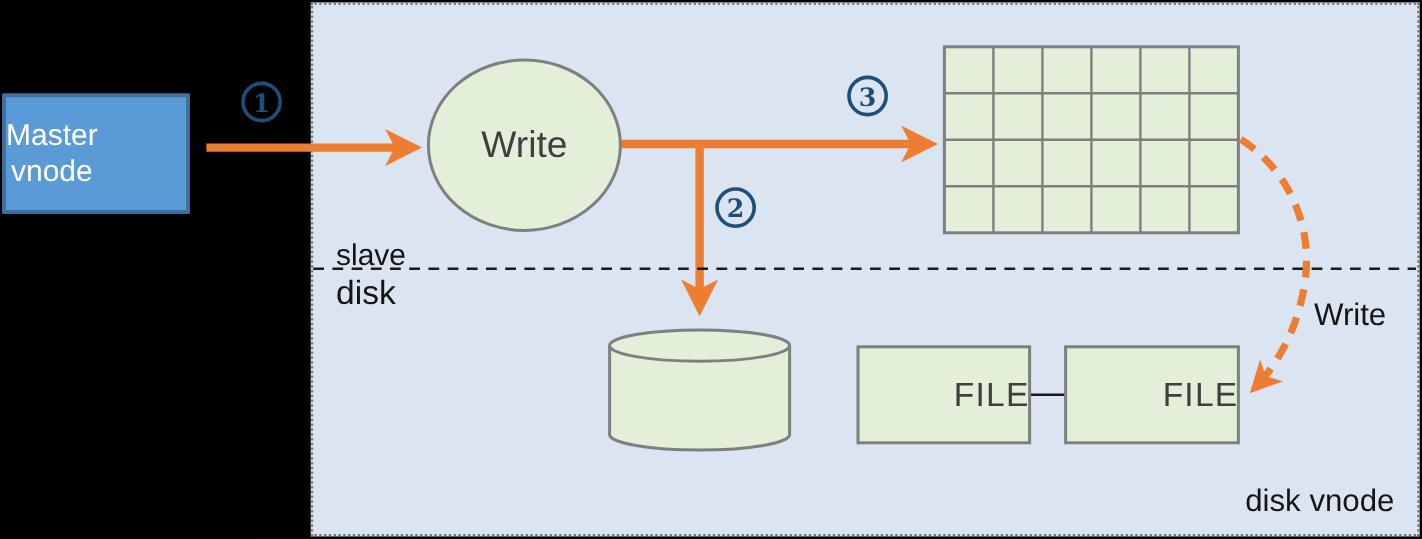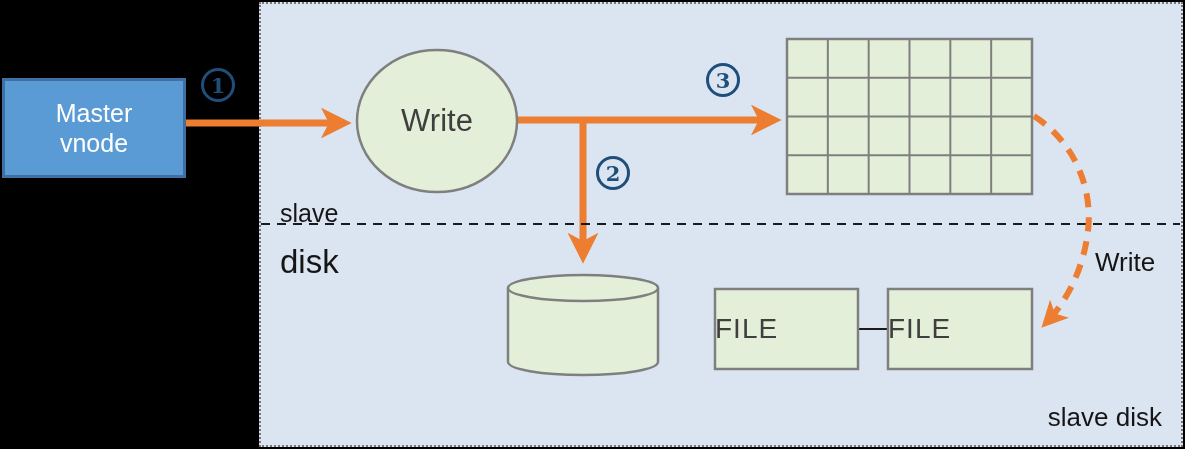--- a/index.html
+++ b/index.html
@@ -20,34 +20,34 @@
     position:relative;width:1185px;height:449px;background:var(--bg-black);
     overflow:hidden;font-family:"Liberation Sans",sans-serif;
   }
   .panel{
     position:absolute;left:259px;top:2px;width:924px;height:445px;
     box-sizing:border-box;background:var(--panel-bg);
     border:2px dotted var(--panel-border);
   }
   .overlay{position:absolute;left:0;top:0;z-index:2;}
   .master-box{
-    position:absolute;left:2px;top:78px;width:184px;height:100px;z-index:3;
+    position:absolute;left:2px;top:78px;width:156px;height:100px;z-index:3;
     box-sizing:border-box;background:var(--master-fill);
     border:3px solid var(--master-border);
-    display:flex;align-items:center;justify-content:center;text-align:center;
+    display:flex;align-items:center;text-align:center;
     color:#ffffff;font-size:25px;line-height:1.22;white-space:pre-line;
   }
   .lbl{position:absolute;z-index:3;color:var(--text-black);}
   .lbl-write{left:357px;top:103px;width:160px;text-align:center;font-size:31px;color:var(--text-dark);}
   .lbl-memory{left:280px;top:199px;font-size:25px;}
-  .lbl-disk{left:280px;top:228px;font-size:33px;margin-top:15px;}
+  .lbl-disk{left:280px;top:228px;font-size:28px;}
   .lbl-wal{left:533px;top:396px;width:100px;text-align:center;font-size:27px;}
   .lbl-flush{left:1095px;top:247px;font-size:26px;}
   .lbl-slave{left:1000px;top:402px;width:162px;text-align:right;font-size:26px;}
-  .lbl-file{top:313px;text-align:left;font-size:28px;color:var(--text-dark);letter-spacing:1px;}
+  .lbl-file{top:313px;text-align:right;font-size:28px;color:var(--text-dark);letter-spacing:1px;}
   .lbl-file.left{left:715px;width:143px;}
   .lbl-file.right{left:888px;width:144px;}
   .badge{
     position:absolute;z-index:4;width:34px;height:34px;box-sizing:border-box;
     border:3px solid var(--badge-blue);border-radius:50%;
     color:var(--badge-blue);display:flex;align-items:center;justify-content:center;
     font-family:"DejaVu Serif",serif;font-size:21px;font-weight:bold;
   }
   .badge-1{left:201px;top:68px;}
   .badge-2{left:596px;top:156px;}
@@ -120,17 +120,17 @@
     <span>2</span>
   </div>
   <div class="badge badge-3">
     <span>3</span>
   </div>
 
   <div class="lbl lbl-write">Write</div>
   <div class="lbl lbl-memory">slave</div>
   <div class="lbl lbl-disk">disk</div>
   <div class="lbl lbl-flush">Write</div>
-  <div class="lbl lbl-slave">slave disk</div>
+  <div class="lbl lbl-slave">disk vnode</div>
   <div class="lbl lbl-file left">FILE</div>
   <div class="lbl lbl-file right">FILE</div>
 
 </div>
 
 </body></html>

